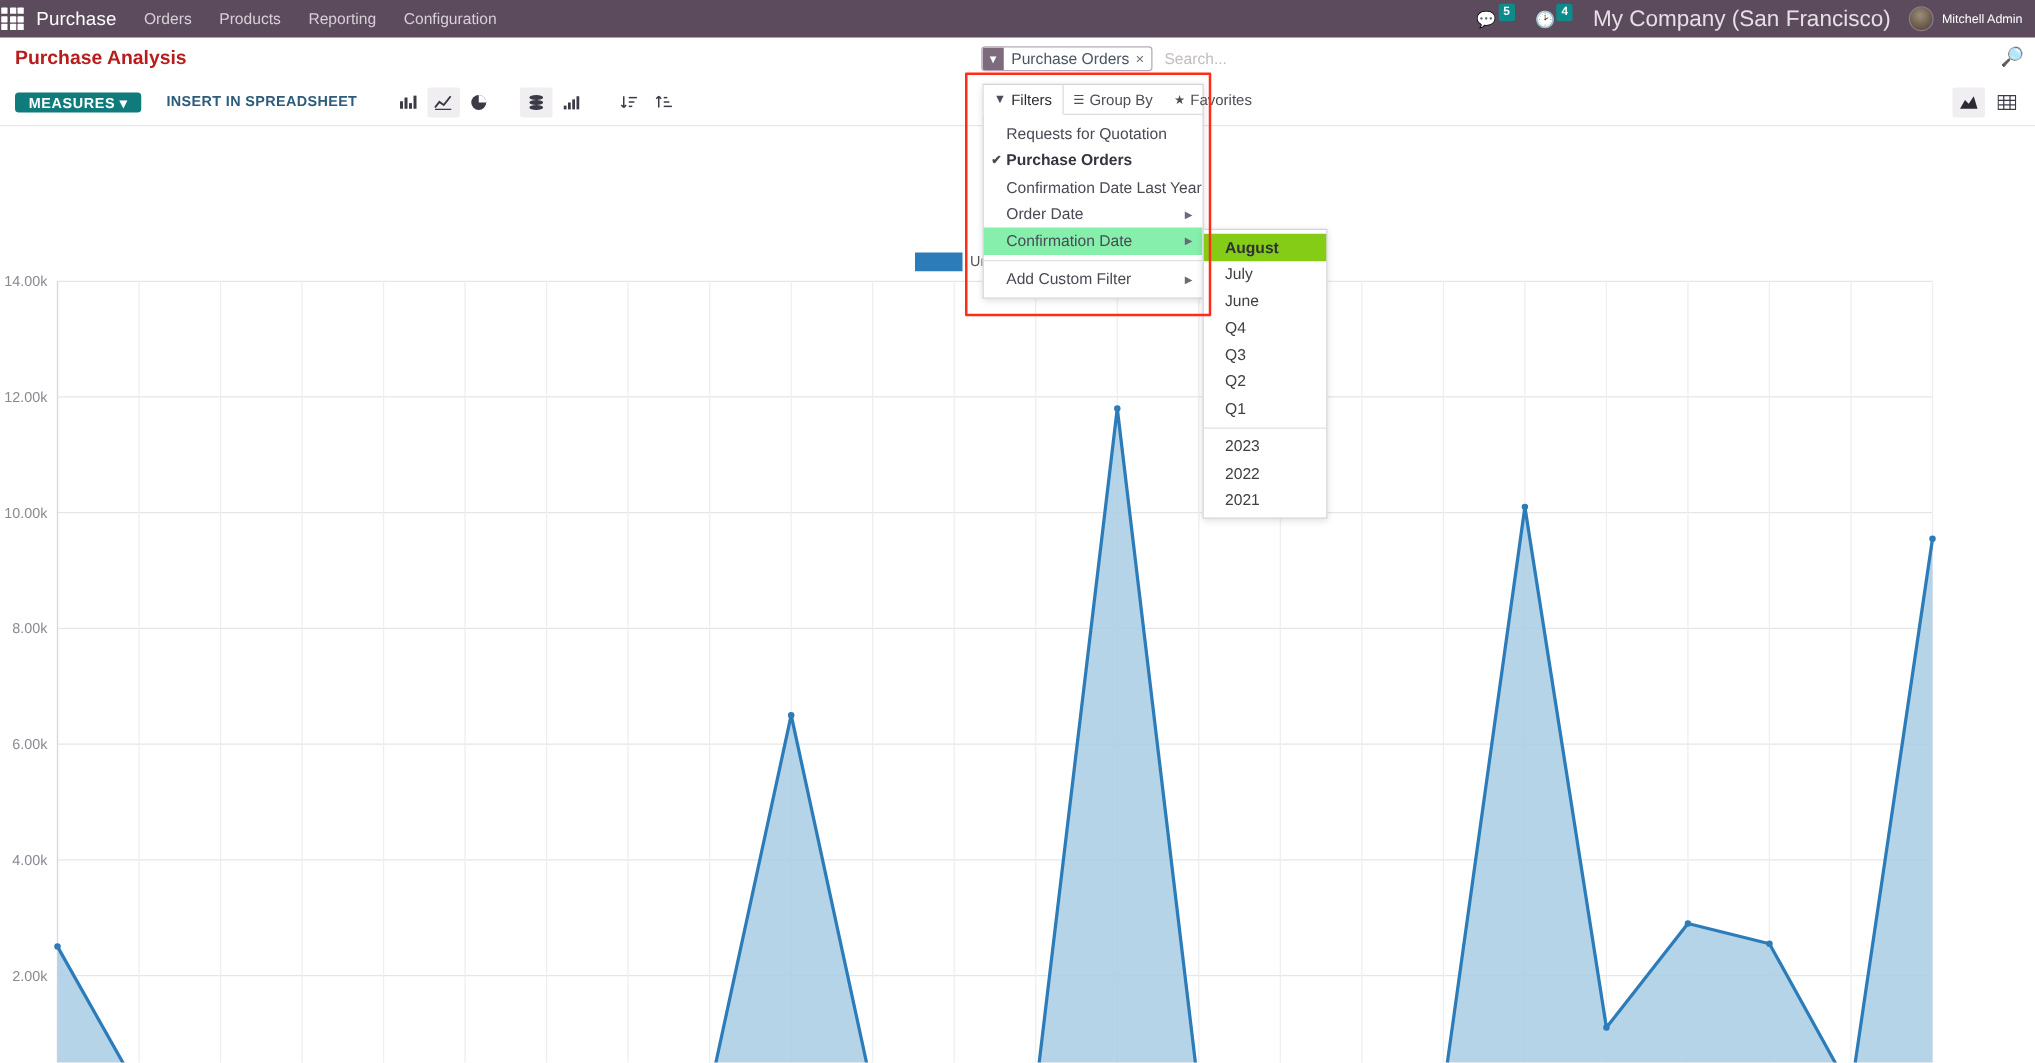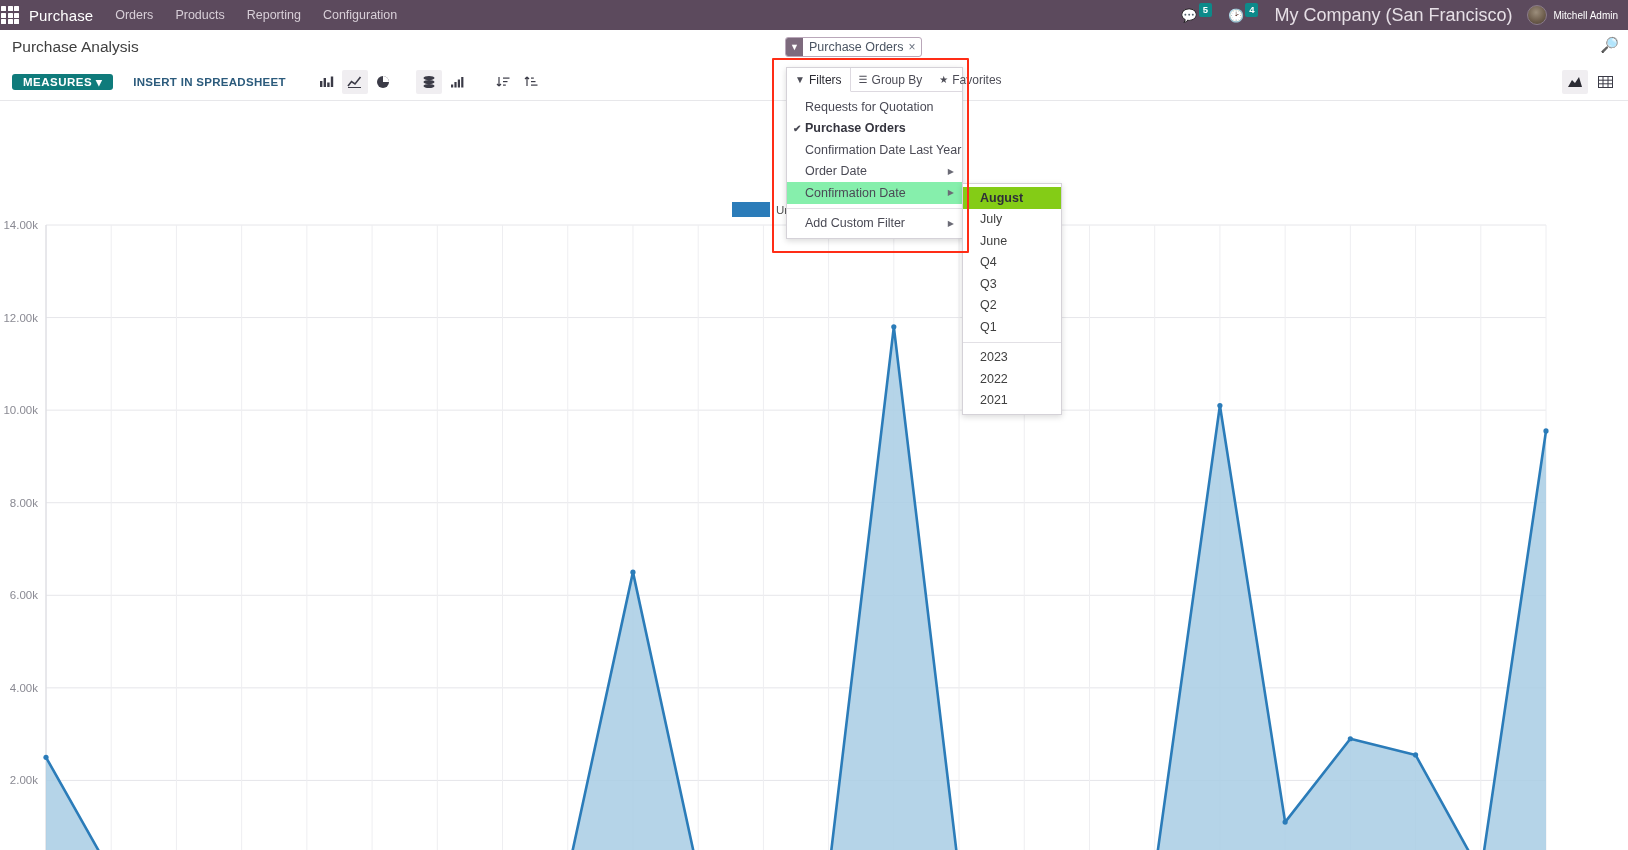--- a/index.html
+++ b/index.html
@@ -38,21 +38,21 @@
   .avatar{
     width:20px;height:20px;border-radius:50%;
     background:radial-gradient(circle at 45% 35%, #9c8e7c 0%, #6b5b4a 60%, #4a3e33 100%);
     border:1px solid #8a7b8a;display:block;
   }
   .user-name{font-size:10px;color:#fff;white-space:nowrap;}
 
   
   .control-panel{background:#fff;border-bottom:1px solid #e7e7ea;position:relative;z-index:50;}
   .cp-row1{height:34px;display:flex;align-items:center;padding:0 12px;position:relative;}
-  .page-title{font-size:15.5px;color:#404040;font-weight:400;}
+  .page-title{font-size:15.5px;color:#b91c1c;font-weight:700;}
   .searchview{
     position:absolute;left:785px;top:5px;width:690px;height:24px;
     display:flex;align-items:center;
   }
   .facet{display:flex;align-items:stretch;height:20px;border-radius:3px;overflow:hidden;
     border:1px solid #b9a7b9;background:#fff;}
   .facet-ico{background:#7d6a7d;color:#fff;width:17px;display:flex;align-items:center;
     justify-content:center;font-size:9px;}
   .facet-txt{font-size:12.5px;color:#4b5563;padding:0 4px 0 6px;display:flex;align-items:center;}
   .facet-x{font-size:12px;color:#6b7280;padding:0 5px 0 1px;display:flex;align-items:center;cursor:pointer;}
@@ -180,20 +180,21 @@
 
   <div class="cp-row1">
     <div class="page-title">Purchase Analysis</div>
 
     <div class="searchview">
       <div class="facet">
         <span class="facet-ico">▼</span>
         <span class="facet-txt">Purchase Orders</span>
         <span class="facet-x">×</span>
       </div>
+      <input class="search-input" type="text" placeholder="Search..." style="">
     </div>
     <div class="search-mag">🔍</div>
   </div>
 
   <div class="cp-row2">
     <button class="btn-measures">
       <span>MEASURES</span>
       <span>▾</span>
     </button>
     <button class="btn-insert">INSERT IN SPREADSHEET</button>

